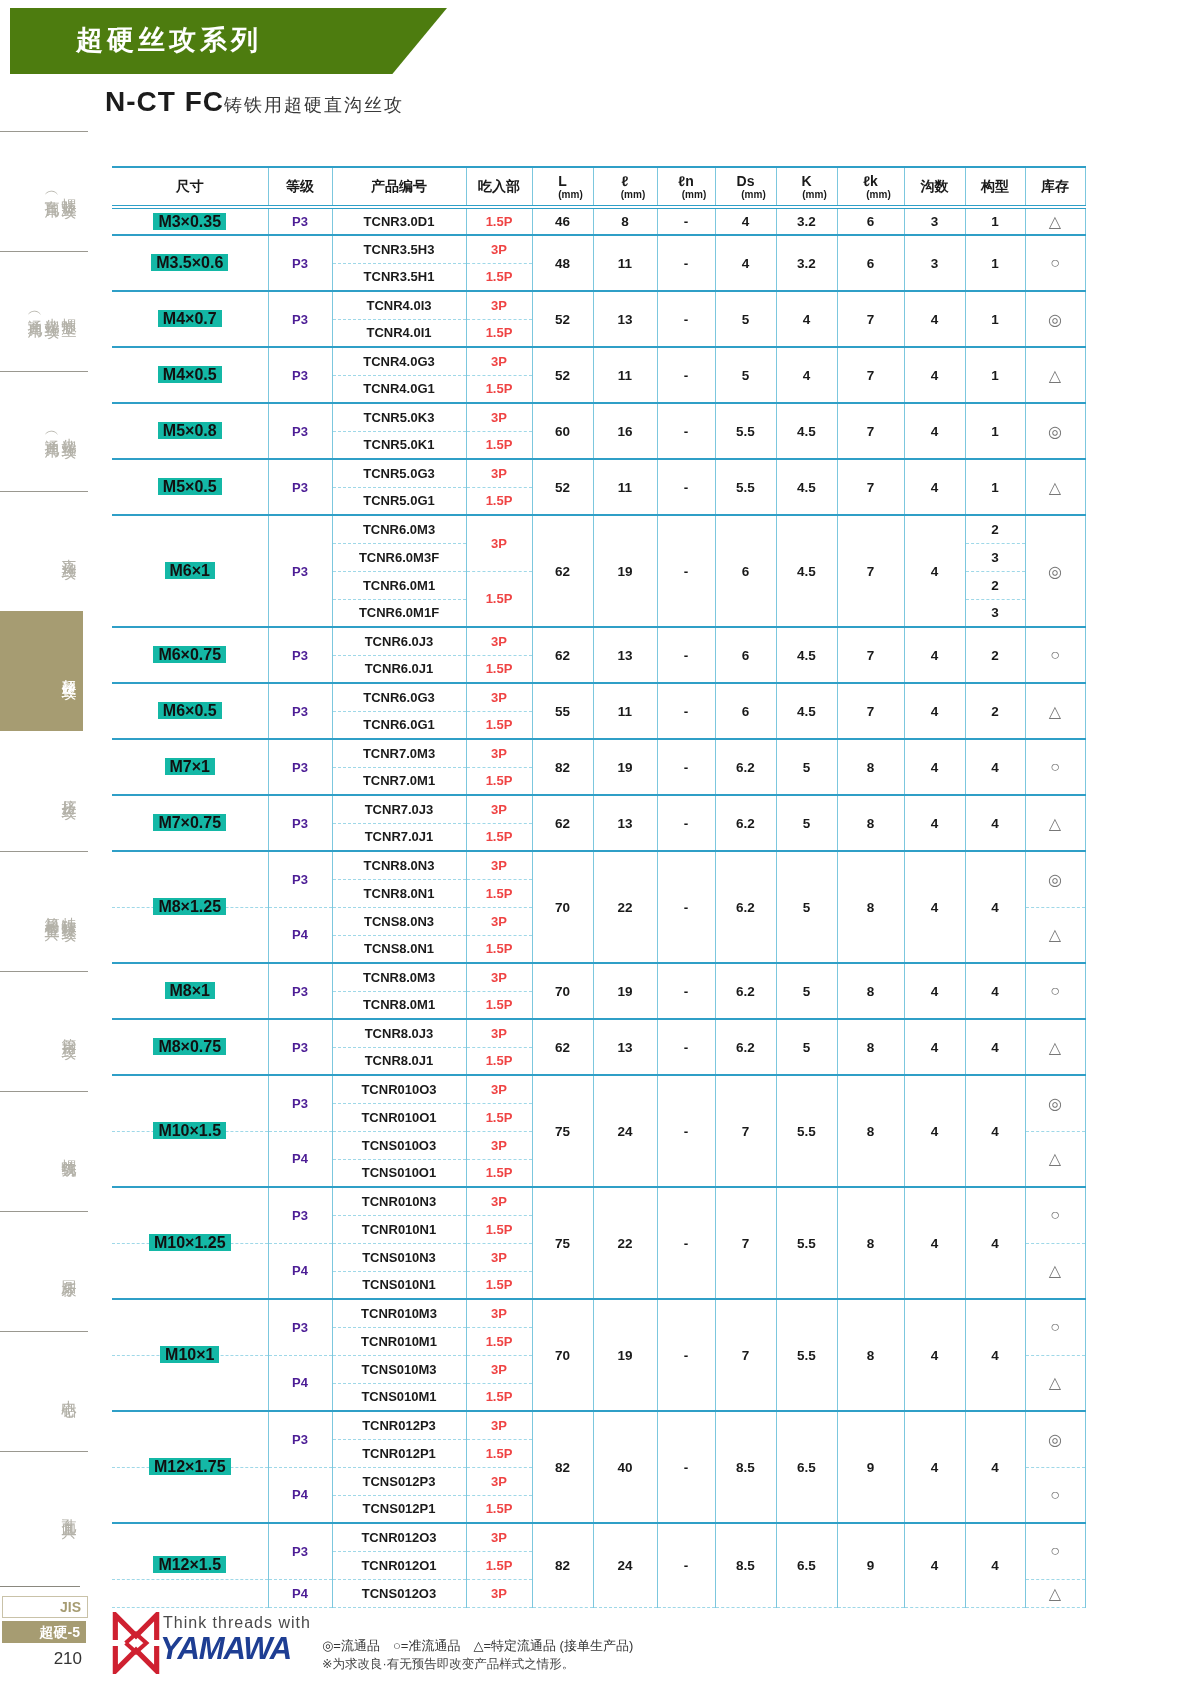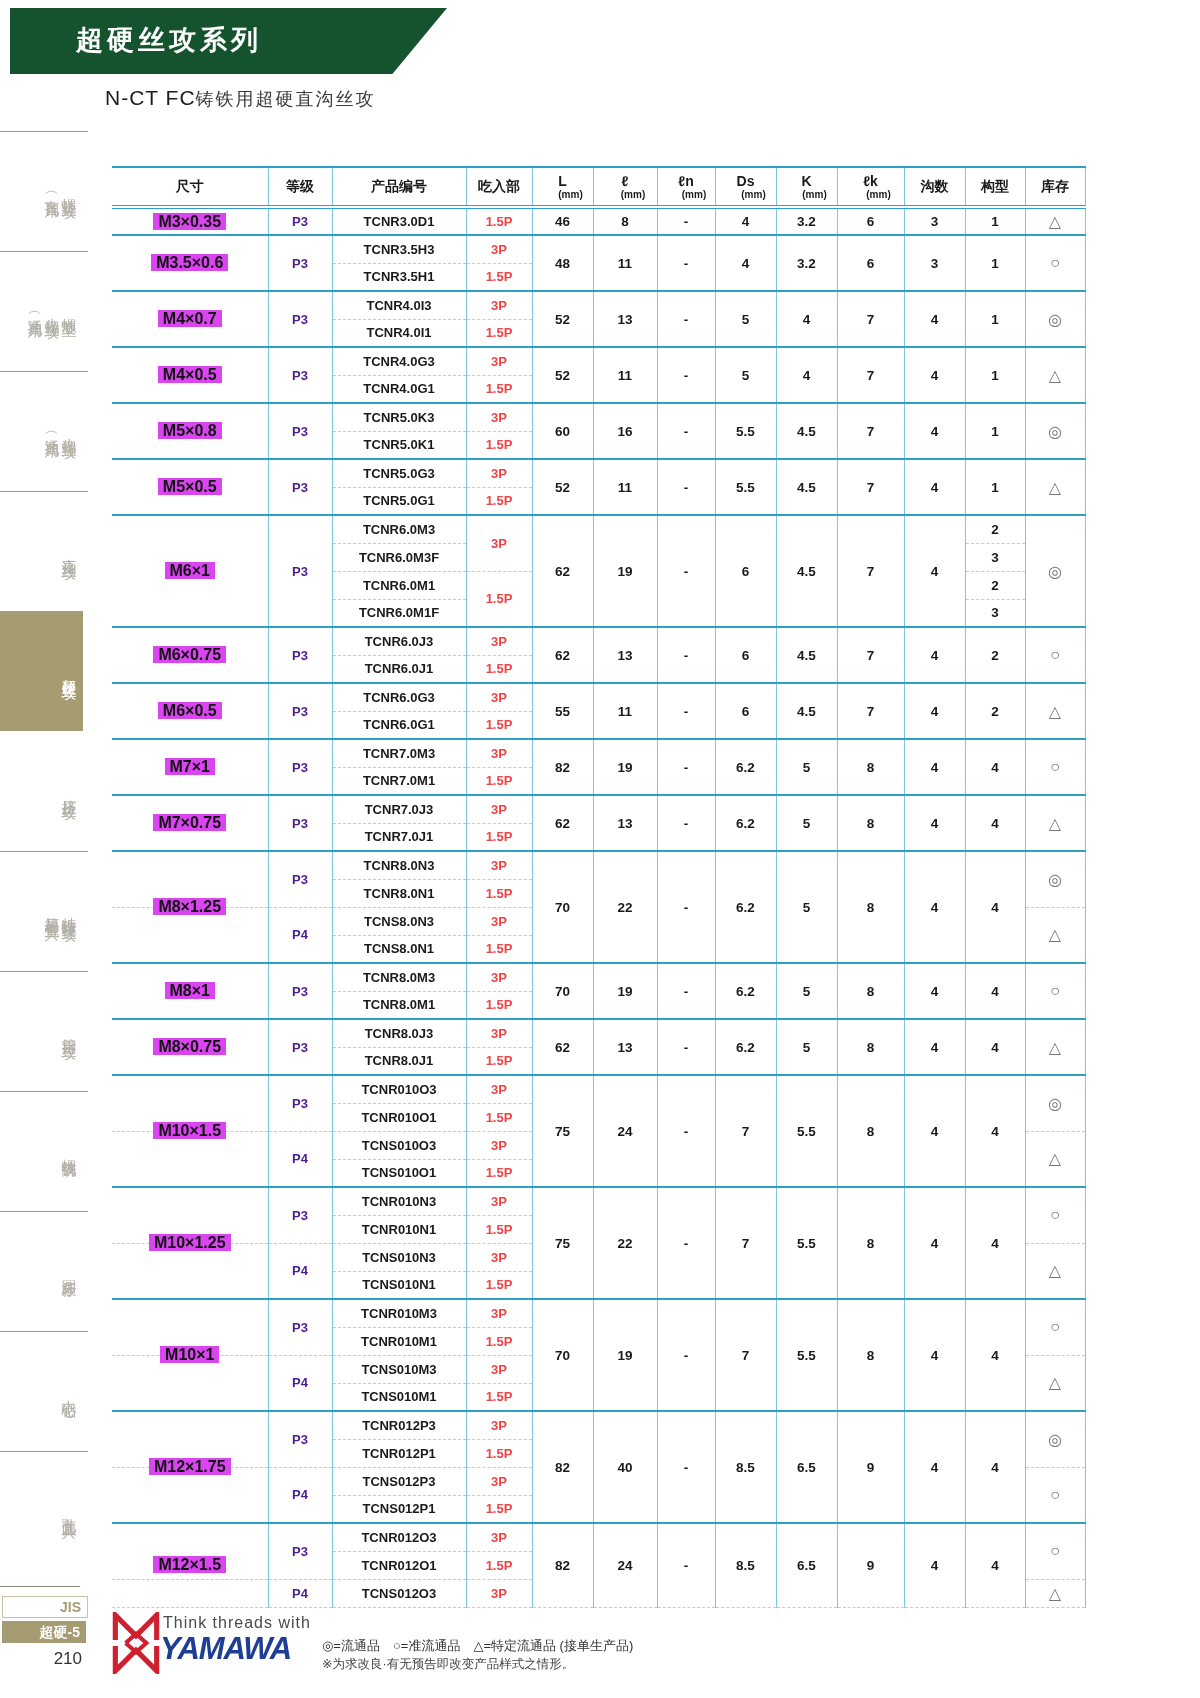--- a/index.html
+++ b/index.html
@@ -1,25 +1,25 @@
 <!DOCTYPE html>
 <html><head>
 <meta charset="utf-8">
 <style>
   html,body{margin:0;padding:0;background:#fff;}
   #page{position:relative;width:1200px;height:1698px;background:#fff;overflow:hidden;
         font-family:"Liberation Sans","DejaVu Sans",sans-serif;color:#222;}
 
   
-  #banner{position:absolute;left:10px;top:8px;width:437px;height:66px;background:#14532d;
+  #banner{position:absolute;left:10px;top:8px;width:437px;height:66px;background:#4d7c0f;
           clip-path:polygon(0 0,100% 0,87.5% 100%,0 100%);}
   #banner .t{display:block;padding-left:66px;line-height:64px;color:#fff;font-size:27px;
              font-weight:bold;letter-spacing:4px;}
   #model-line{position:absolute;left:105px;top:86px;white-space:nowrap;}
-  #model-line .code{font-weight:normal;font-size:21px;color:#1c1c1c;letter-spacing:1px;text-align:right;}
+  #model-line .code{font-weight:bold;font-size:28px;color:#1c1c1c;letter-spacing:1px;text-align:right;}
   #model-line .desc{font-size:18px;color:#3a3a3a;letter-spacing:2px;}
 
   
   .side-item{position:absolute;left:0;width:83px;height:120px;display:flex;
              align-items:center;justify-content:flex-end;}
   .side-item .vt{writing-mode:vertical-rl;text-orientation:upright;white-space:pre-line;
                  font-size:15px;line-height:17px;letter-spacing:2px;color:#b3b1a8;
                  padding-right:5px;}
   .side-item.active{background:#a69c72;}
   .side-item.active .vt{color:#fff;}
@@ -33,21 +33,21 @@
   #spec-table th:first-child,#spec-table td.size-cell{border-left:none;}
   #spec-table thead tr{height:40px;}
   #spec-table tbody tr{height:28px;}
   #spec-table th{border-top:2px solid #2f9fc7;border-bottom:4px double #2f9fc7;background:#fff;}
   .h-label{font-weight:bold;font-size:14px;color:#1a1a1a;line-height:15px;}
   .h-unit{font-weight:bold;font-size:10px;color:#1a1a1a;line-height:11px;padding-left:16px;}
   td.dash-after{border-bottom:1px dashed #9fd8e8;}
   td.group-end{border-bottom:2px solid #2f9fc7;}
   td.dash-end{border-bottom:1px dashed #9fd8e8;}
   td.size-cell{position:relative;font-weight:bold;font-size:16px;color:#111;}
-  .size-text{position:relative;z-index:1;background:#d946ef;padding:0 5px;}
+  .size-text{position:relative;z-index:1;background:#14b8a6;padding:0 5px;}
   .size-split{position:absolute;left:0;right:0;height:0;border-top:1px dashed #9fd8e8;z-index:0;}
   td.grade-cell{font-weight:bold;font-size:13px;color:#4c1d95;}
   td.code-cell{font-weight:bold;font-size:13px;color:#1a1a1a;letter-spacing:0;}
   td.chamfer-cell{font-weight:bold;font-size:13px;color:#ef4444;}
   td.num-cell{font-weight:bold;font-size:13.5px;color:#1a1a1a;}
   td.stock-cell{font-size:16px;font-weight:400;color:#777;}
 
   
   #footer-rule{position:absolute;left:0;top:1586px;width:80px;height:1px;background:#8a887f;}
   #jis-badge{position:absolute;left:2px;top:1596px;width:78px;height:20px;line-height:20px;

